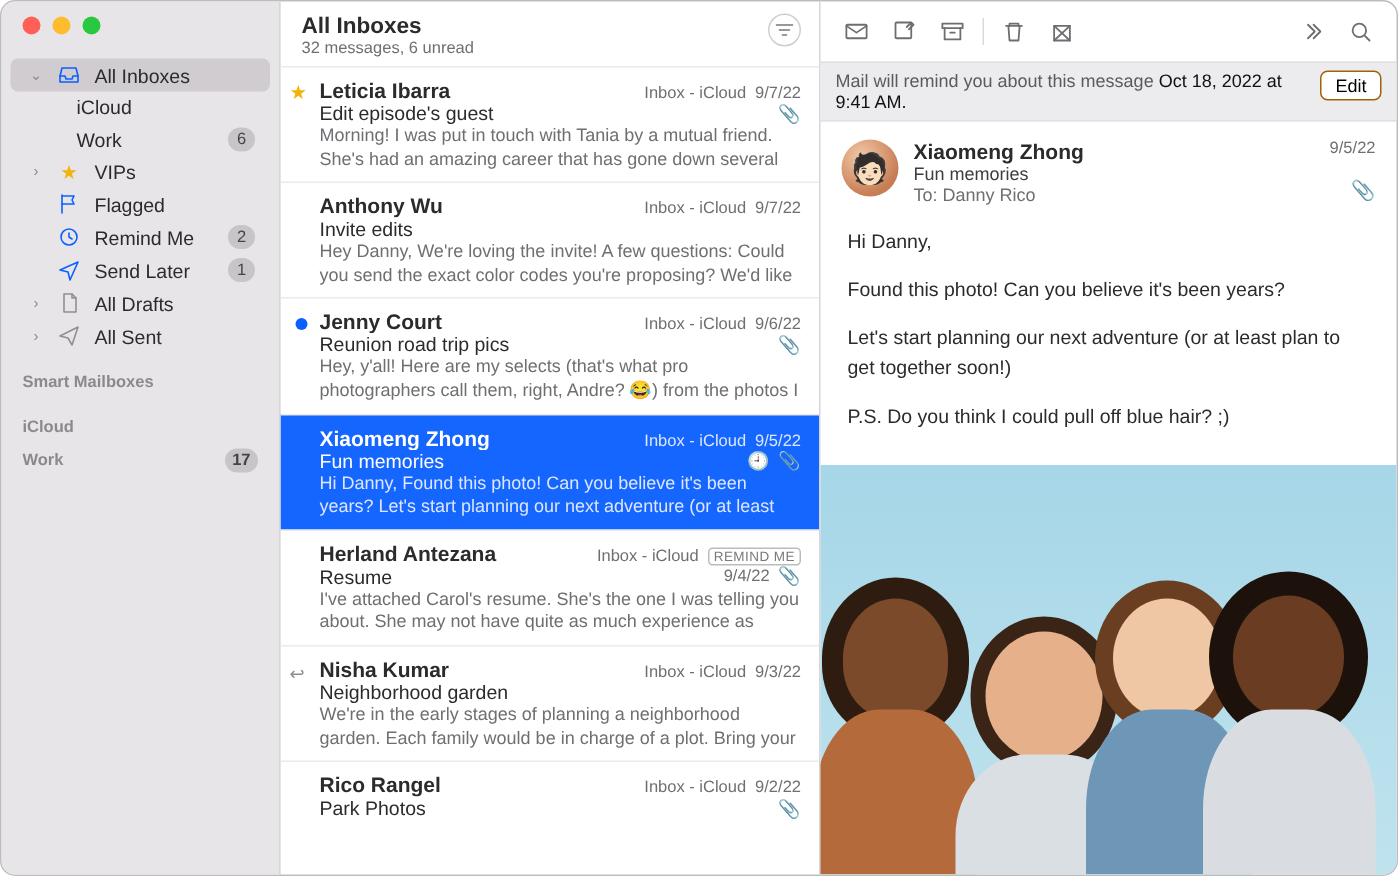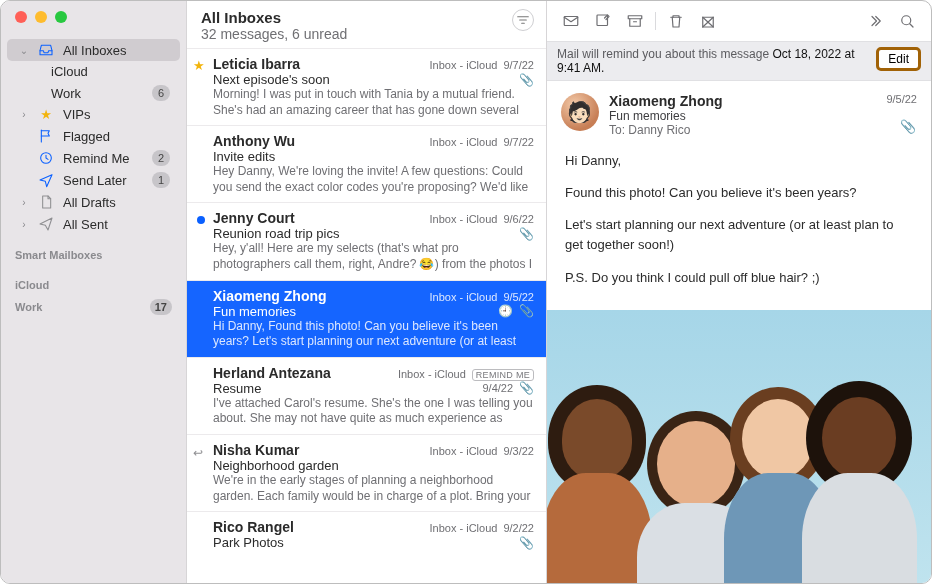--- a/index.html
+++ b/index.html
@@ -50,21 +50,21 @@
     color:#444;font-size:11px;display:inline-flex;align-items:center;justify-content:center;
     padding:0 5px;
   }
   .sb-work{display:flex;align-items:center;padding:4px 14px;color:#8a8a8e;font-size:11px;font-weight:600;}
   .sb-work .lbl{flex:1;}
   
   .msglist{width:360px;height:100%;display:flex;flex-direction:column;border-right:1px solid var(--divider);}
   .ml-head{padding:8px 12px 6px 14px;display:flex;align-items:flex-start;}
   .ml-head .titles{flex:1;}
   .ml-title{font-weight:700;font-size:15px;}
-  .ml-sub{font-size:14px;color:var(--text-sec);}
+  .ml-sub{font-size:11px;color:var(--text-sec);}
   .ml-filter{width:22px;height:22px;border:1px solid #cfcfd2;border-radius:50%;display:flex;align-items:center;justify-content:center;color:#777;}
   .ml-body{flex:1;overflow:hidden;}
   .msg{
     padding:7px 12px 7px 26px;border-top:1px solid #eceaec;position:relative;
   }
   .msg.selected{background:var(--select);color:#fff;}
   .msg .row1{display:flex;align-items:baseline;gap:6px;}
   .msg .sender{font-weight:700;font-size:14px;flex:1;white-space:nowrap;overflow:hidden;text-overflow:ellipsis;}
   .msg .meta{font-size:11px;color:var(--text-sec);}
   .msg.selected .meta{color:#dce7ff;}
@@ -86,21 +86,21 @@
   }
   .tb .btn{width:28px;height:24px;display:flex;align-items:center;justify-content:center;color:#6e6e72;border-radius:5px;}
   .tb .sep{width:1px;height:18px;background:#dadadd;margin:0 2px;}
   .tb .sp{flex:1;}
   .remind-bar{
     background:#ececef;border-top:1px solid #e0e0e3;border-bottom:1px solid #e0e0e3;
     padding:5px 10px;display:flex;align-items:flex-start;gap:8px;font-size:12px;
   }
   .remind-bar .txt{flex:1;color:#5b5b5f;}
   .remind-bar .date{color:#111;}
-  .editbtn{border:3px solid #a16207;background:#fff;border-radius:5px;padding:2px 9px;font-size:12px;}
+  .editbtn{border:1px solid #a16207;background:#fff;border-radius:5px;padding:2px 9px;font-size:12px;}
   .msghdr{display:flex;gap:10px;padding:12px 14px 8px 14px;}
   .avatar{
     width:38px;height:38px;border-radius:50%;
     background:radial-gradient(circle at 35% 30%, #f3c9a8, #c77e55 70%);
     display:flex;align-items:center;justify-content:center;font-size:20px;
   }
   .msghdr .col{flex:1;}
   .msghdr .from{font-weight:700;font-size:14px;}
   .msghdr .subj{font-size:12px;color:#3d3d40;}
   .msghdr .to{font-size:12px;color:var(--text-sec);}
@@ -227,21 +227,21 @@
   <div class="ml-body">
 
     <div class="msg">
       <span class="star">★</span>
       <div class="row1">
         <span class="sender">Leticia Ibarra</span>
         <span class="meta">Inbox - iCloud</span>
         <span class="meta">9/7/22</span>
       </div>
       <div class="row2">
-        <span class="subj">Next episode's soon</span>
+        <span class="subj">Edit episode's guest</span>
         <span class="attach">📎</span>
       </div>
       <div class="prev">Morning! I was put in touch with Tania by a mutual friend. She's had an amazing career that has gone down several paths.</div>
     </div>
 
     <div class="msg">
       <div class="row1">
         <span class="sender">Anthony Wu</span>
         <span class="meta">Inbox - iCloud</span>
         <span class="meta">9/7/22</span>

